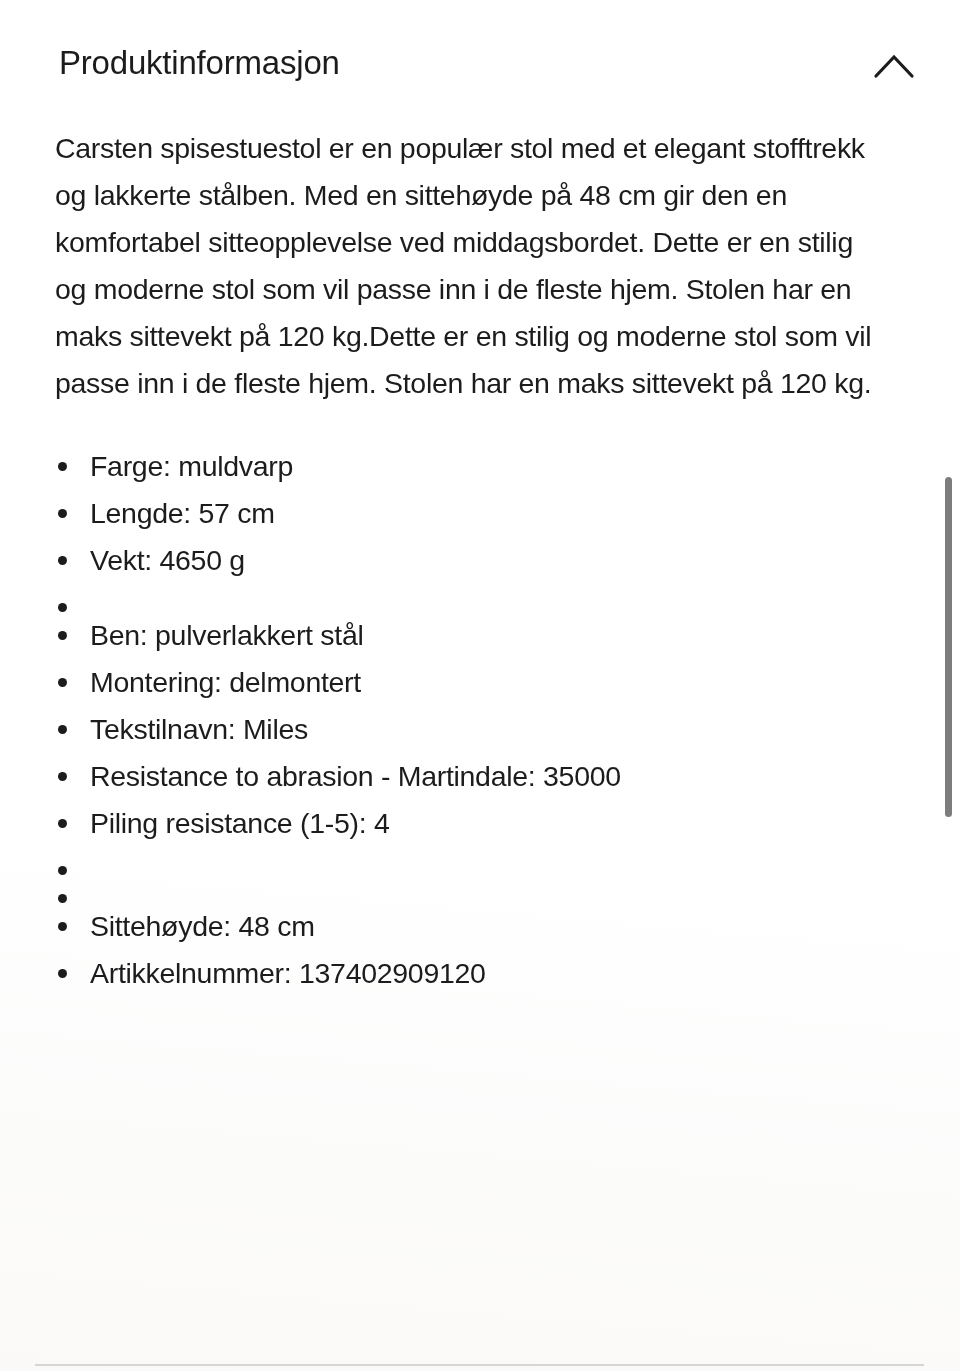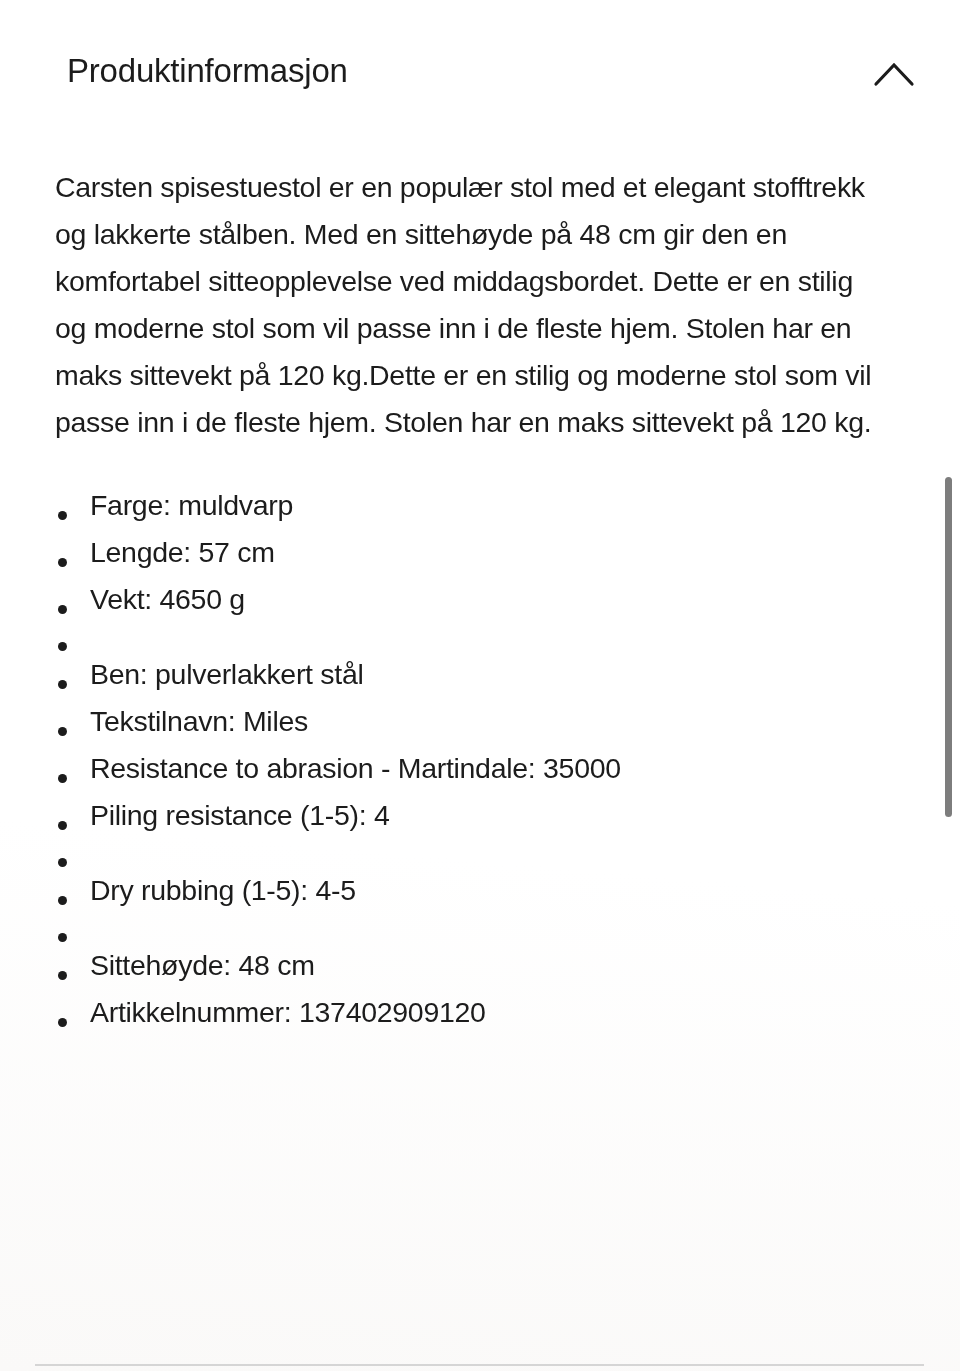--- a/index.html
+++ b/index.html
@@ -15,55 +15,55 @@
     -webkit-font-smoothing: antialiased;
   }
 
   .acc-header {
     display: flex;
     justify-content: space-between;
     align-items: center;
     padding: 40px 55px 0 55px;
   }
   .acc-title {
-    margin: 12px;
+    margin: 4px;
     font-size: 33px;
     font-weight: 400;
     letter-spacing: -0.2px;
     color: #1c1c1c;
   }
   .chevron-btn {
     background: none;
     border: 0;
     padding: 0;
     margin: 6px -10px 0 0;
     cursor: pointer;
     line-height: 0;
   }
 
   .desc {
-    margin: 62px 55px 0 55px;
+    margin: 39px 55px 0 55px;
     max-width: 835px;
     font-size: 28.5px;
     line-height: 47px;
     letter-spacing: -0.3px;
     font-weight: 400;
   }
 
   .attrs {
     list-style: none;
     margin: 36px 55px 0 55px;
     padding: 0;
     font-size: 28.5px;
     line-height: 47px;
     letter-spacing: -0.3px;
   }
   .attrs li {
     display: flex;
-    align-items: center;
+    align-items: flex-start;
   }
   .dot {
     flex: 0 0 auto;
     width: 9px;
     height: 9px;
     border-radius: 50%;
     background: #1c1c1c;
     margin: 19px 23px 0 3px;
   }
 
@@ -117,36 +117,36 @@
       </li>
     <li>
         <span class="dot"></span>
       </li>
     <li>
         <span class="dot"></span>
         <span>Ben: pulverlakkert stål</span>
       </li>
     <li>
         <span class="dot"></span>
+        <span>Montering: delmontert</span>
+      </li>
+    <li>
+        <span class="dot"></span>
         <span>Tekstilnavn: Miles</span>
       </li>
     <li>
         <span class="dot"></span>
         <span>Resistance to abrasion - Martindale: 35000</span>
       </li>
     <li>
         <span class="dot"></span>
         <span>Piling resistance (1-5): 4</span>
       </li>
     <li>
         <span class="dot"></span>
-      </li>
-    <li>
-        <span class="dot"></span>
-        <span>Dry rubbing (1-5): 4-5</span>
       </li>
     <li>
         <span class="dot"></span>
       </li>
     <li>
         <span class="dot"></span>
         <span>Sittehøyde: 48 cm</span>
       </li>
     <li>
         <span class="dot"></span>

